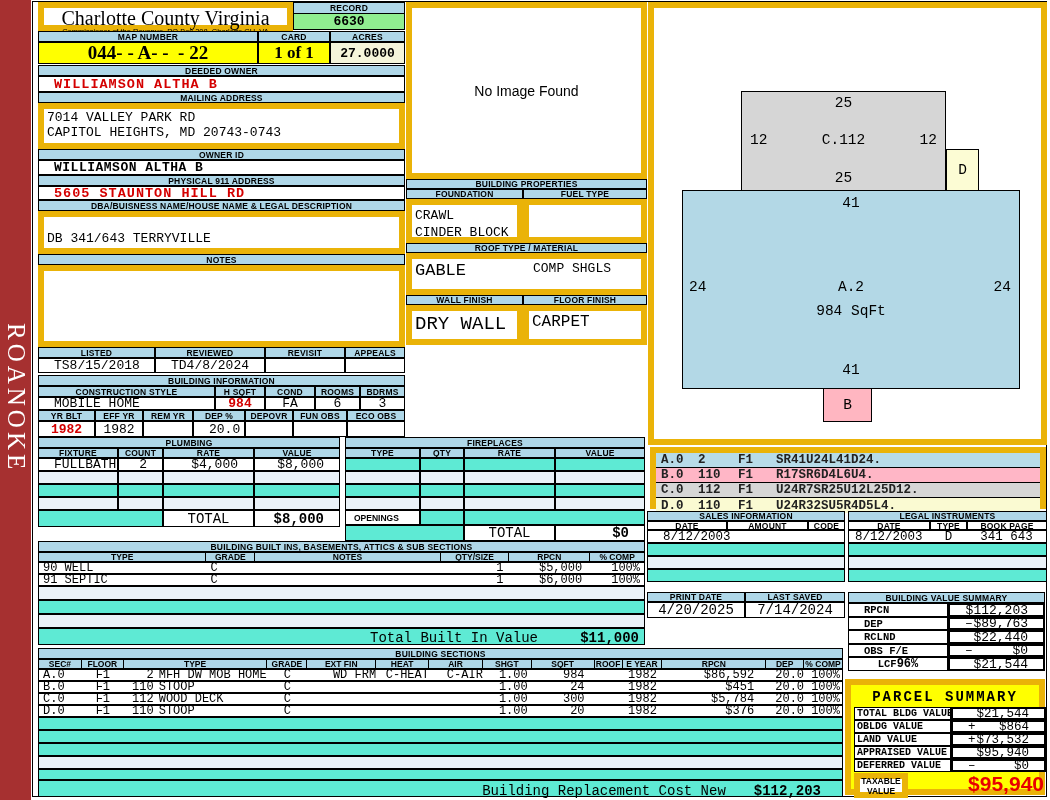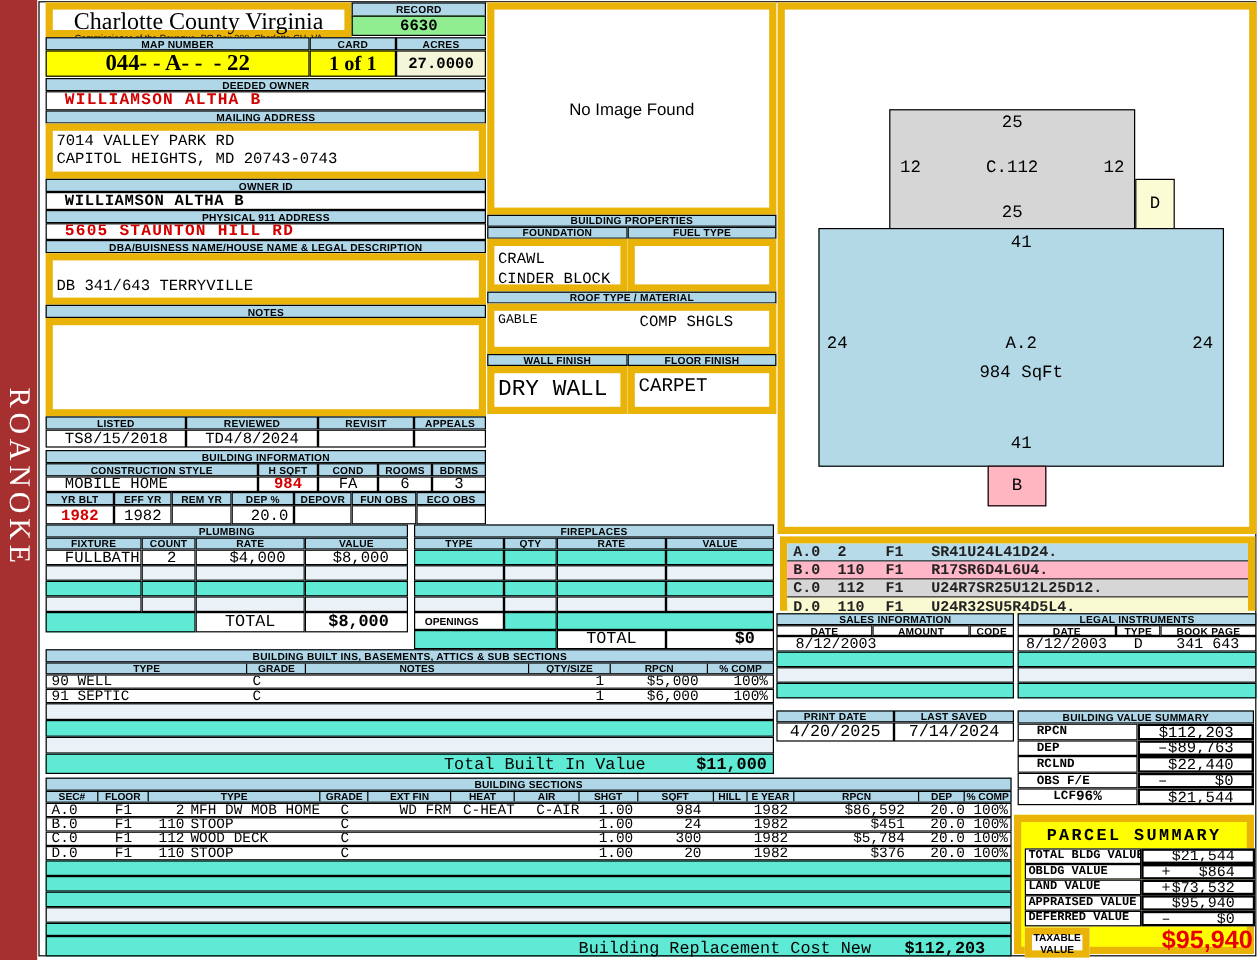--- a/index.html
+++ b/index.html
@@ -188,21 +188,21 @@
 <div class="hrow" style="left:38px;top:659px;width:805px;height:10px">
   <span style="width:43px">SEC#</span>
     <span style="width:42px">FLOOR</span>
     <span style="width:144px">TYPE</span>
     <span style="width:40px">GRADE</span>
     <span style="width:69px">EXT FIN</span>
     <span style="width:53px">HEAT</span>
     <span style="width:54px">AIR</span>
     <span style="width:49px">SHGT</span>
     <span style="width:63px">SQFT</span>
-    <span style="width:28px">HILL</span>
+    <span style="width:28px">ROOF</span>
     <span style="width:40px">E YEAR</span>
     <span style="width:104px">RPCN</span>
     <span style="width:38px">DEP</span>
     <span style="width:38px">% COMP</span>
 </div>
 <div class="drow" style="left:38px;top:669px;width:805px;height:12px">
   <span style="width:43px;padding-left:4px">A.0</span>
     <span style="width:42px" class="ca">F1</span>
     <span style="width:30px" class="ra">2</span>
     <span style="width:114px;padding-left:5px">MFH DW MOB HOME</span>
@@ -285,21 +285,21 @@
 <div class="hdr" style="left:406px;top:179px;width:241px;height:10px">BUILDING PROPERTIES</div>
 <div class="hdr" style="left:406px;top:189px;width:117px;height:10px">FOUNDATION</div>
 <div class="hdr" style="left:523px;top:189px;width:124px;height:10px">FUEL TYPE</div>
 <div class="box mono" style="left:406px;top:199px;width:117px;height:44px;padding:2px 3px;font-size:13px;line-height:17px">
   <div>CRAWL</div>
   <div>CINDER BLOCK</div>
 </div>
 <div class="box" style="left:523px;top:199px;width:124px;height:44px"></div>
 <div class="hdr" style="left:406px;top:243px;width:241px;height:10px">ROOF TYPE / MATERIAL</div>
 <div class="box" style="left:406px;top:253px;width:241px;height:42px">
-  <span class="abs mono" style="left:3px;top:2px;font-size:11px">GABLE</span>
+  <span class="abs mono" style="left:3px;top:2px;font-size:17px">GABLE</span>
   <span class="abs mono" style="left:121px;top:2px;font-size:13px">COMP SHGLS</span>
 </div>
 <div class="hdr" style="left:406px;top:295px;width:117px;height:10px">WALL FINISH</div>
 <div class="hdr" style="left:523px;top:295px;width:124px;height:10px">FLOOR FINISH</div>
 <div class="box mono" style="left:406px;top:305px;width:117px;height:40px;padding:2px 3px;font-size:19px"><span>DRY WALL</span></div>
 <div class="box mono" style="left:523px;top:305px;width:124px;height:40px;padding:2px 3px;font-size:16px"><span>CARPET</span></div>
 
 <div class="box" style="left:648px;top:2px;width:399px;height:443px">
   <div class="shape" style="left:87px;top:83px;width:205px;height:100px;background:#D6D6D6">
     <span class="sl" style="left:0;right:0;top:3px;text-align:center">25</span>

